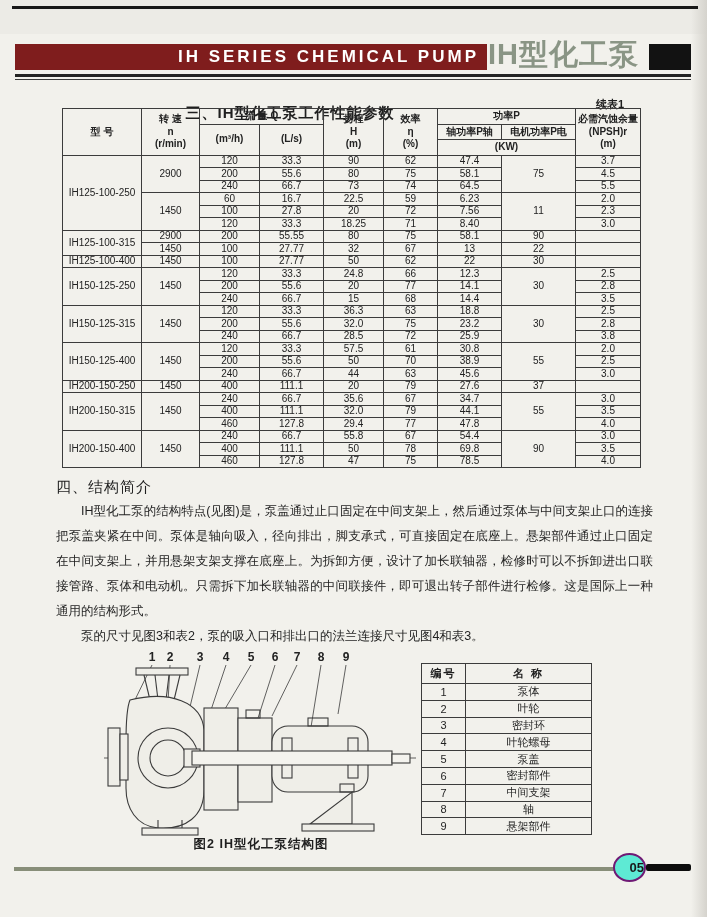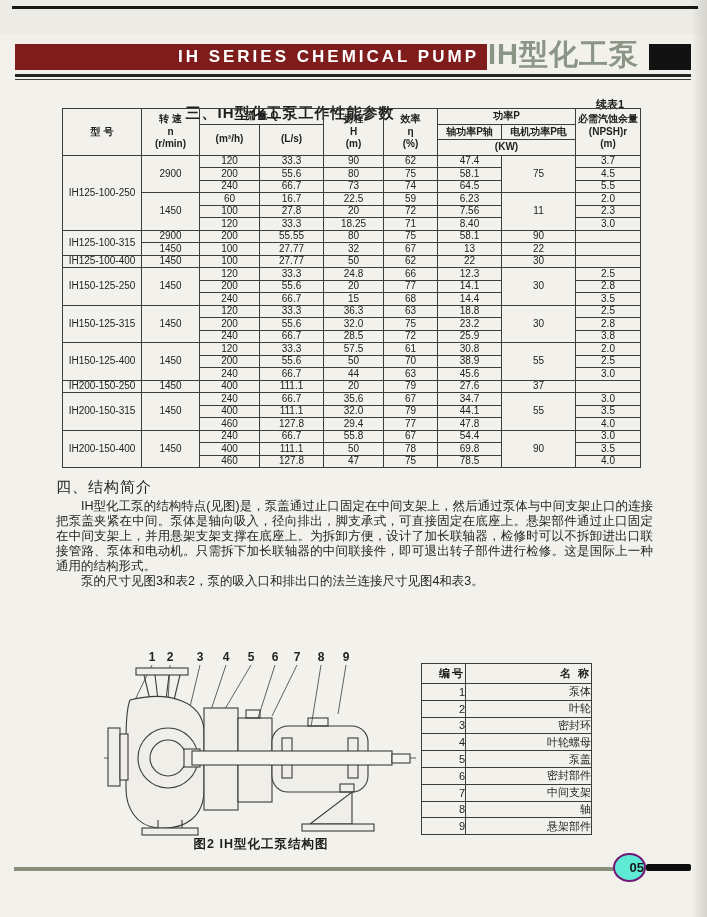--- a/index.html
+++ b/index.html
@@ -39,33 +39,33 @@
     border:1.5px solid #2e2e2e; background:transparent; }
   table.perf th, table.perf td {
     border:1px solid #3c3c3c; text-align:center; vertical-align:middle;
     font-size:10px; color:#222; padding:0; }
   table.perf th { font-weight:bold; white-space:pre-line; line-height:1.25; padding:1px 0; }
   table.perf tbody td { height:12.5px; line-height:1; }
 
   
   .sec4-head { position:absolute; left:56px; top:478px; font-size:15px; font-weight:normal; letter-spacing:1px; }
   .sec4-body { position:absolute; left:56px; top:499px; width:597px;
-    font-size:12.5px; line-height:15px; text-align:justify; }
+    font-size:12.5px; line-height:25px; text-align:justify; }
   .sec4-body p { text-indent:2em; margin:0; }
 
   
   .fig-wrap { position:absolute; left:100px; top:650px; width:322px; height:188px; }
   .fig-wrap svg { width:100%; height:100%; }
   .fig-caption { position:absolute; left:100px; top:836px; width:322px; text-align:center;
     font-size:12.5px; font-weight:bold; letter-spacing:1px; }
 
   
   table.parts { position:absolute; left:421px; top:663px; width:170px;
     border-collapse:collapse; border:1.5px solid #2e2e2e; table-layout:fixed; }
-  table.parts th, table.parts td { border:1px solid #3c3c3c; text-align:right;
+  table.parts th, table.parts td { border:1px solid #3c3c3c; text-align:center;
     font-size:11px; padding:0; }
   table.parts th { height:20px; font-weight:bold; letter-spacing:2px; }
   table.parts td { height:16.8px; }
 
   
   .footer-line { position:absolute; left:14px; top:867px; width:601px; height:4px; background:#888e79; }
   .footer-line-black { position:absolute; left:646px; top:864px; width:45px; height:7px; background:#0d0d0d; border-radius:2px; }
   .page-badge { position:absolute; left:613px; top:853px; width:33px; height:29px;
     border:2px solid #701a75; border-radius:50%; background:#5eead4;
     display:flex; align-items:center; justify-content:flex-end;

